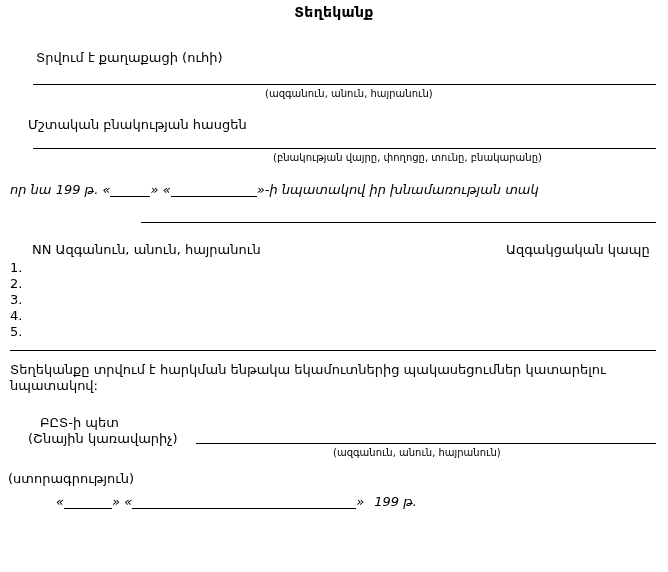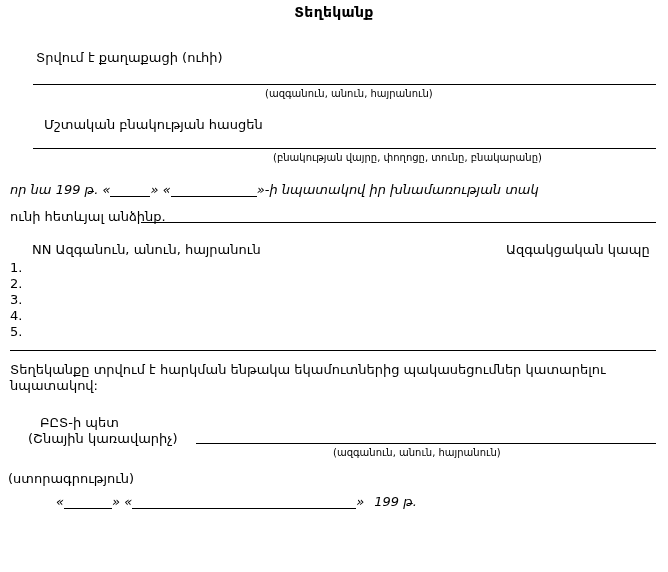--- a/index.html
+++ b/index.html
@@ -75,33 +75,32 @@
 <body>
 
 <div class="page">
 
   <div class="abs doc-title">Տեղեկանք</div>
 
   <div class="abs body-text" style="top:50px; left:36px;">Տրվում է քաղաքացի (ուհի)</div>
   <div class="abs rule" style="top:84px; left:33px; width:623px;"></div>
   <div class="abs caption" style="top:88px; left:265px;">(ազգանուն, անուն, հայրանուն)</div>
 
-  <div class="abs body-text" style="top:117px; left:44px;">Մշտական բնակության հասցեն</div>
+  <div class="abs body-text" style="top:117px; left:28px;">Մշտական բնակության հասցեն</div>
   <div class="abs rule" style="top:148px; left:33px; width:623px;"></div>
   <div class="abs caption" style="top:152px; left:273px;">(բնակության վայրը, փողոցը, տունը, բնակարանը)</div>
 
   <div class="abs body-text row-flex" style="top:182px; left:10px;">
     <span>որ նա 199 թ. «</span>
     <span class="inline-blank blank-sm"></span>
     <span>» «</span>
     <span class="inline-blank blank-md"></span>
     <span>»-ի նպատակով իր խնամառության տակ</span>
   </div>
 
-  <div class="abs body-text" style="top:209px; left:10px;">ունի հետևյալ անձինք.</div>
   <div class="abs rule" style="top:222px; left:141px; width:515px;"></div>
 
   <div class="abs body-text" style="top:242px; left:506px;">Ազգակցական կապը</div>
   <div class="abs body-text" style="top:242px; left:32px;">NN Ազգանուն, անուն, հայրանուն</div>
 
   <div class="abs" style="top:260px; left:10px;">
     <div class="list-num">1.</div>
     <div class="list-num">2.</div>
     <div class="list-num">3.</div>
     <div class="list-num">4.</div>

